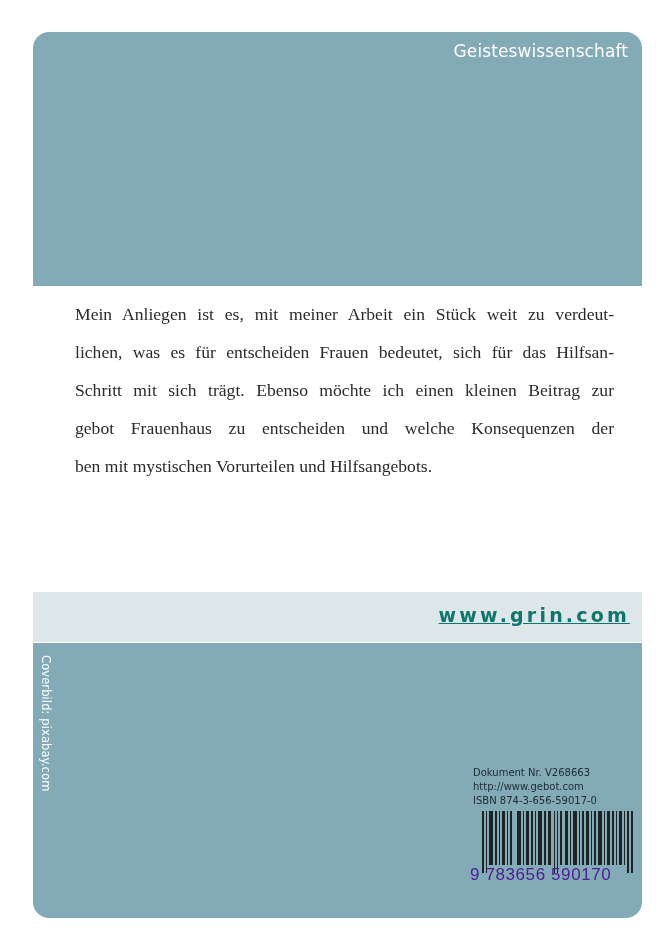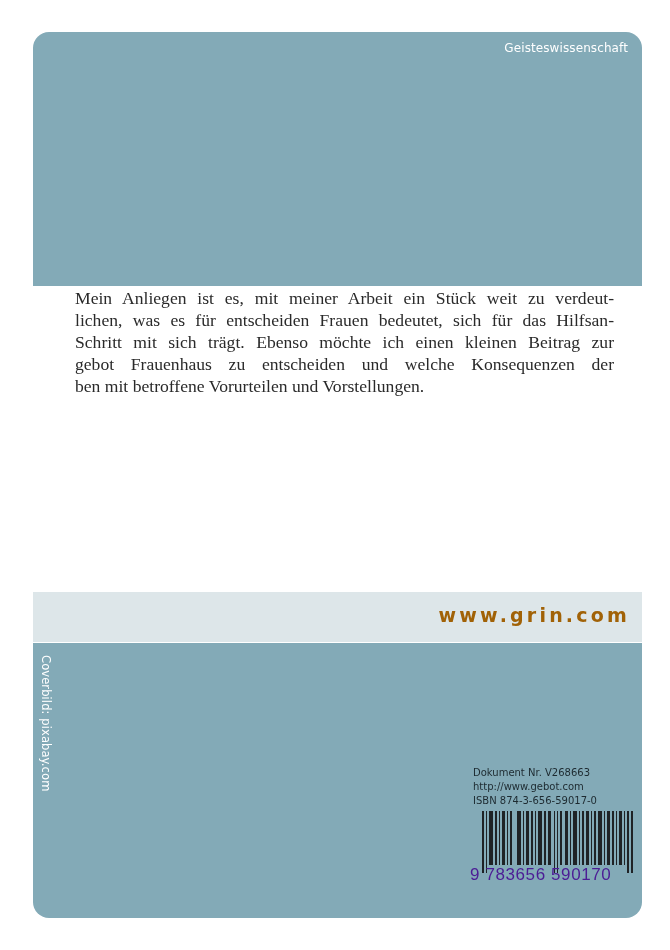--- a/index.html
+++ b/index.html
@@ -22,61 +22,63 @@
       height: 254px;
       background: #83aab7;
       border-radius: 16px 16px 0 0;
     }
     .category {
       position: absolute;
       right: 14px;
       top: 9px;
       color: #ffffff;
       font-family: "DejaVu Sans", sans-serif;
-      font-size: 12px;
+      font-size: 17px;
       letter-spacing: 0.1px;
     }
     .blurb {
       position: absolute;
       left: 75px;
       top: 287px;
       width: 539px;
       font-family: "Liberation Serif", "DejaVu Serif", serif;
       font-size: 17.6px;
       line-height: 22px;
       color: #2a2a2a;
       text-align: justify;
       margin: 0;
     }
     .blurb .line {
       display: block;
       text-align: justify;
       text-align-last: justify;
       white-space: nowrap;
+      margin-top: 16px;
     }
     .blurb .line.last {
       text-align-last: left;
     }
     .url-band {
       position: absolute;
       left: 33px;
       top: 592px;
       width: 609px;
       height: 50px;
       background: #dde6e9;
     }
     .url-text {
       position: absolute;
       right: 12px;
       top: 12px;
       font-family: "DejaVu Sans", sans-serif;
       font-weight: bold;
       font-size: 19px;
       letter-spacing: 3.2px;
-      color: #a16207;
+      color: #0f766e;
+      text-decoration: underline;
     }
     .bottom-panel {
       position: absolute;
       left: 33px;
       top: 643px;
       width: 609px;
       height: 275px;
       background: #83aab7;
       border-radius: 0 0 16px 16px;
     }
@@ -124,21 +126,21 @@
 
 <div class="top-panel">
   <div class="category">Geisteswissenschaft</div>
 </div>
 
 <div class="blurb">
   <span class="line">Mein Anliegen ist es, mit meiner Arbeit ein Stück weit zu verdeut-</span>
   <span class="line">lichen, was es für entscheiden Frauen bedeutet, sich für das Hilfsan-</span>
   <span class="line">Schritt mit sich trägt. Ebenso möchte ich einen kleinen Beitrag zur</span>
   <span class="line">gebot Frauenhaus zu entscheiden und  welche Konsequenzen der</span>
-  <span class="line last">ben mit betroffene Vorurteilen und Vorstellungen.</span>
+  <span class="line last">ben mit mystischen Vorurteilen und Hilfsangebots.</span>
 </div>
 
 <div class="url-band">
   <div class="url-text">www.grin.com</div>
 </div>
 
 <div class="bottom-panel">
   <div class="credit">Coverbild: pixabay.com</div>
 
   <div class="doc-info">

